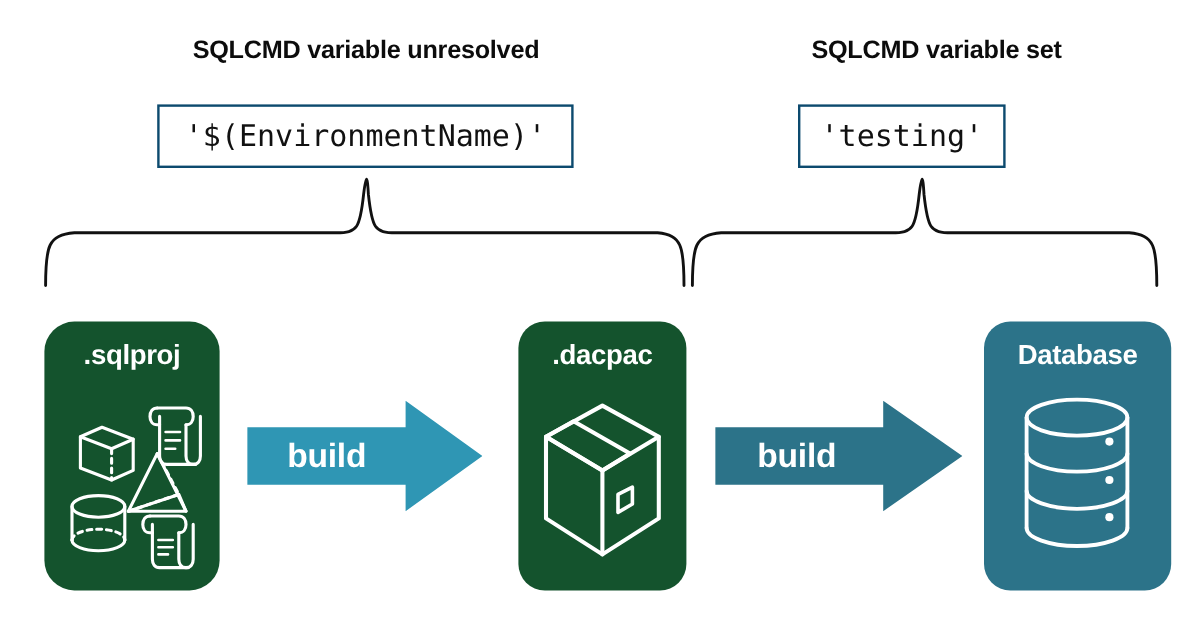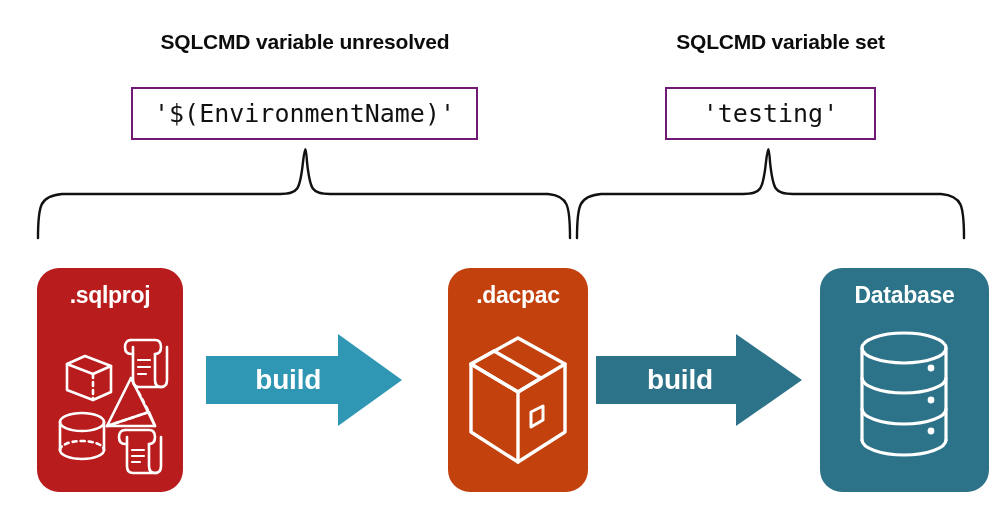--- a/index.html
+++ b/index.html
@@ -34,59 +34,60 @@
     white-space: nowrap;
     text-align: center;
   }
   #heading-left  { left: 0;   top: 30px; width: 610px; }
   #heading-right { left: 588px; top: 30px; width: 385px; }
 
   
   .code-box {
     position: absolute;
     box-sizing: border-box;
-    border: 2px solid #701a75;
+    border: 2px solid #0c4a6e;
     background: #ffffff;
     display: flex;
     align-items: center;
     justify-content: center;
     font-family: "DejaVu Sans Mono", monospace;
     font-size: 25px;
     color: #111111;
     white-space: nowrap;
     letter-spacing: 0px;
   }
   #code-box-left  { left: 131px; top: 87px; width: 347px; height: 53px; }
-  #code-box-right { left: 665px; top: 87px; width: 211px; height: 53px; }
+  #code-box-right { left: 665px; top: 87px; width: 173px; height: 53px; }
 
   
   .brace-layer {
     position: absolute;
     left: 0; top: 0;
     width: 1000px;
     height: 522px;
     pointer-events: none;
   }
 
   
   .stage-box {
     position: absolute;
     border-radius: 22px;
     box-sizing: border-box;
   }
   #box-sqlproj {
     left: 37px; top: 268px; width: 146px; height: 224px;
-    background: #b91c1c;
+    background: #14532d;
+    border-radius: 25px;
   }
   #box-dacpac {
-    left: 448px; top: 268px; width: 140px; height: 224px;
-    background: #c2410c;
+    left: 432px; top: 268px; width: 140px; height: 224px;
+    background: #14532d;
   }
   #box-database {
-    left: 820px; top: 268px; width: 169px; height: 224px;
+    left: 820px; top: 268px; width: 156px; height: 224px;
     background: #2C7389;
   }
   .box-label {
     position: absolute;
     top: 14px;
     left: 0;
     width: 100%;
     text-align: center;
     font-family: "Liberation Sans", sans-serif;
     font-weight: bold;
@@ -104,21 +105,21 @@
   }
 
   
   .arrow {
     position: absolute;
   }
   #arrow-build  { left: 206px; top: 334px; width: 196px; height: 92px; }
   #arrow-deploy { left: 596px; top: 334px; width: 206px; height: 92px; }
   .arrow-label {
     position: absolute;
-    left: 16px;
+    left: 0;
     top: 0;
     width: 100%;
     height: 100%;
     display: flex;
     align-items: center;
     font-family: "Liberation Sans", sans-serif;
     font-weight: bold;
     font-size: 28px;
     color: #ffffff;
     letter-spacing: -0.2px;

